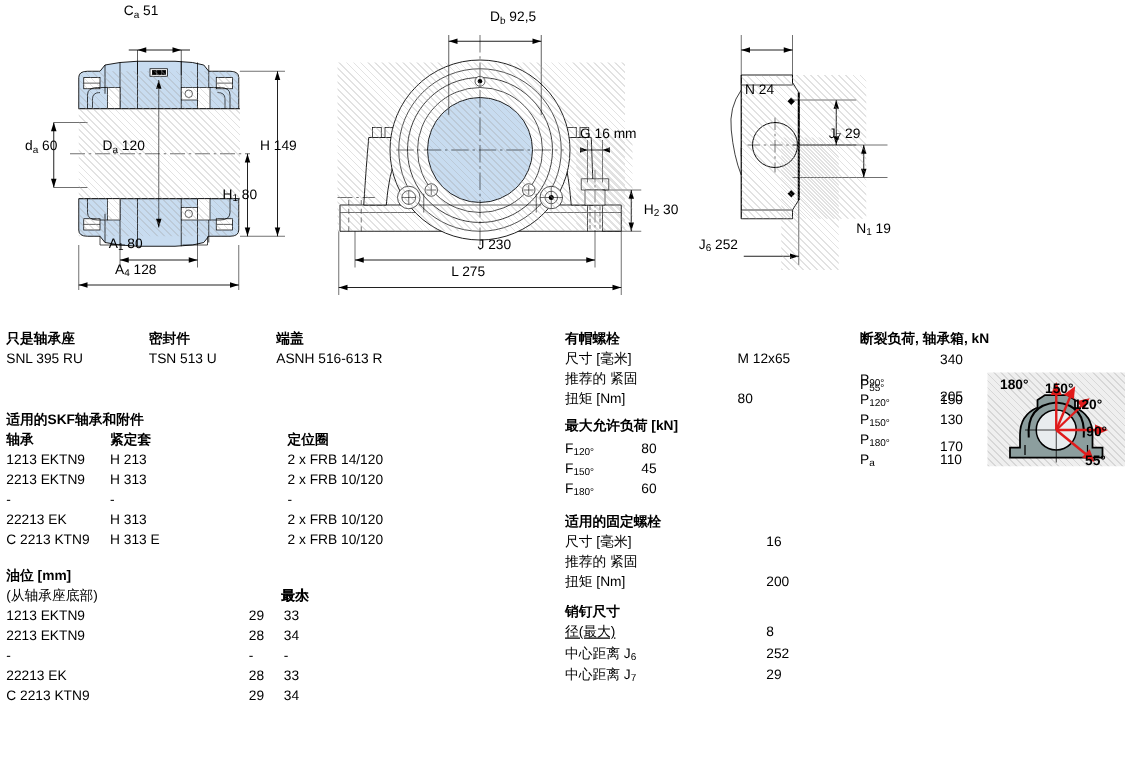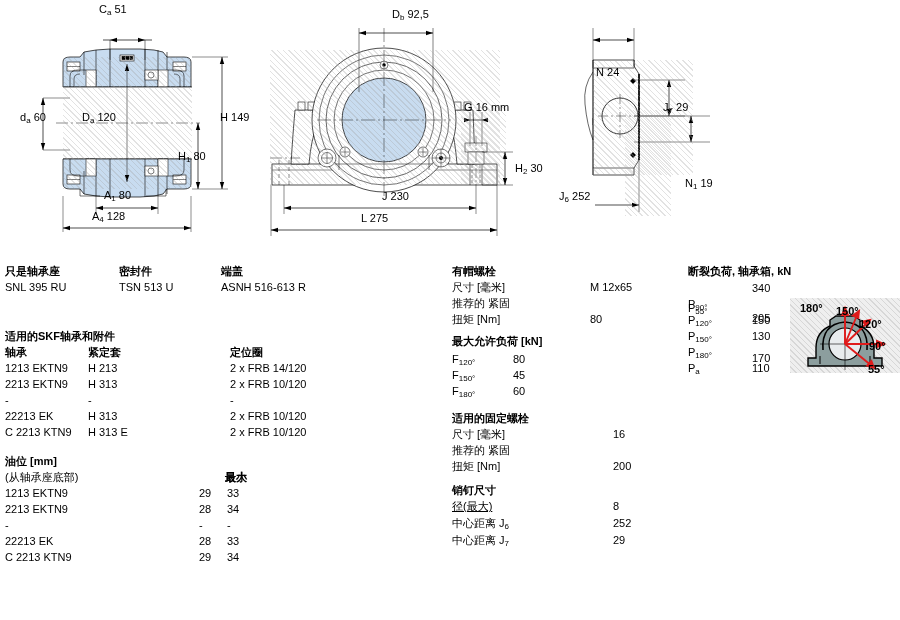--- a/index.html
+++ b/index.html
@@ -133,29 +133,29 @@
     <span>51</span>
   </div>
   <div class="abs dimtext" style="left:20px; top:111px;">
     <span>d<sub>a</sub></span>
     <span>60</span>
   </div>
   <div class="abs dimtext" style="left:82px; top:111px;">
     <span>D<sub>a</sub></span>
     <span>120</span>
   </div>
-  <div class="abs dimtext" style="left:208px; top:111px;margin-left:12px;">
+  <div class="abs dimtext" style="left:208px; top:111px;">
     <span>H</span>
     <span>149</span>
   </div>
   <div class="abs dimtext" style="left:178px; top:150px;">
     <span>H<sub>1</sub></span>
     <span>80</span>
   </div>
-  <div class="abs dimtext" style="left:104px; top:189px;">
+  <div class="abs dimtext" style="left:87px; top:189px;">
     <span>A<sub>1</sub></span>
     <span>80</span>
   </div>
   <div class="abs dimtext" style="left:92px; top:210px;">
     <span>A<sub>4</sub></span>
     <span>128</span>
   </div>
 </div>
 
 <div class="drawing" style="left:265px; top:0px; width:300px; height:250px;">

